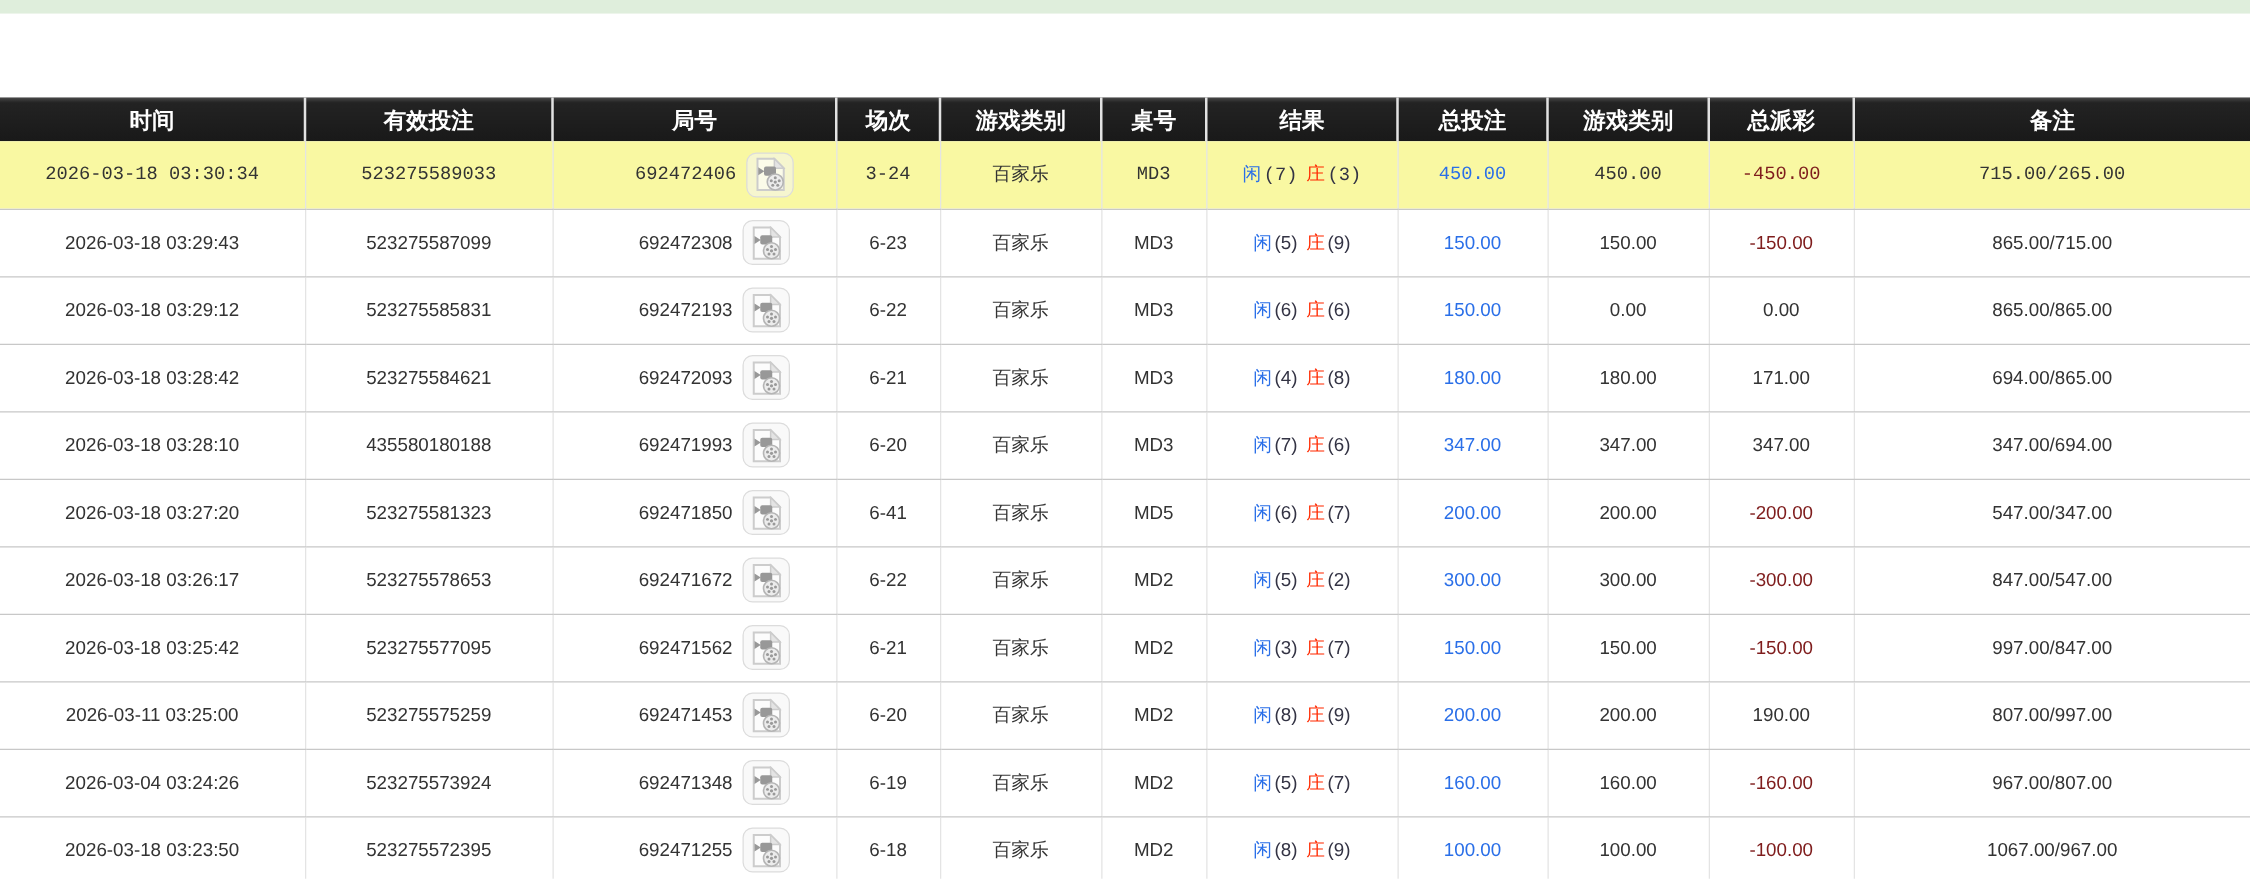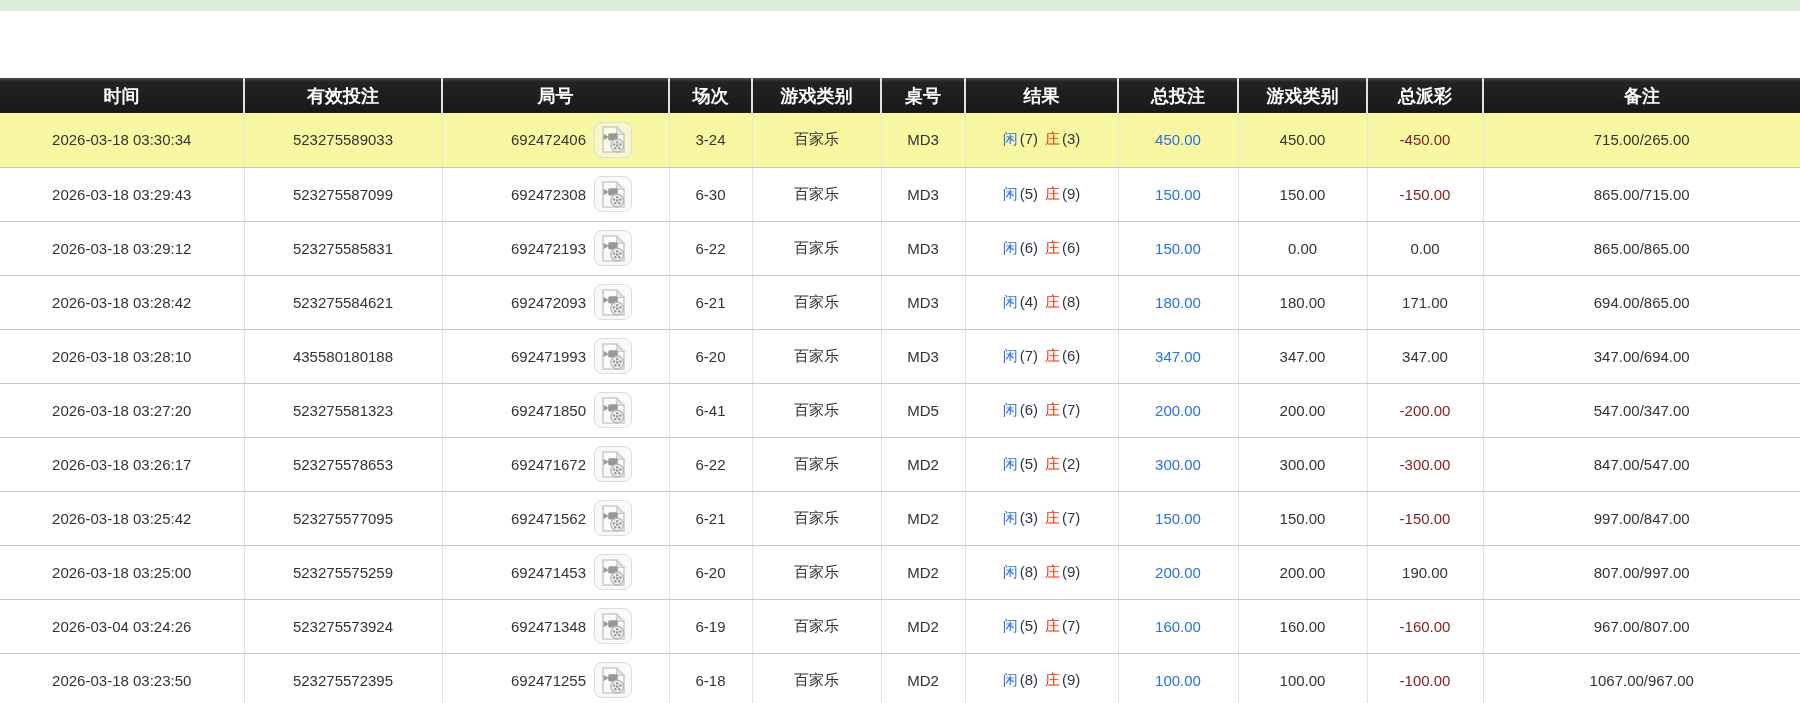--- a/index.html
+++ b/index.html
@@ -18,21 +18,21 @@
     color:#ffffff; font-size:18px; font-weight:bold; text-align:center;
     border-right:2px solid #e2e2e2;
   }
   thead th:last-child { border-right:none; }
   tbody td {
     height:54px; text-align:center; vertical-align:middle;
     font-size:15px; color:#333333; background:#ffffff;
     border-bottom:1px solid #c8c8c8; border-right:1px solid #e4e4e4;
   }
   tbody td:last-child { border-right:none; }
-  tr.hl td { background:#f9f8a2; }
+  tr.hl td { background:#f9f8a2;font-family:Liberation Mono, monospace; }
   .amt-blue { color:#2a6fe8; }
   .neg { color:#7f1d1d; }
   .player { color:#2a6fe8; }
   .banker { color:#ff2a00; }
   .score { color:#333344; }
   .result-cell span { margin:0 1px; }
   .banker { margin-left:6px !important; }
   .video-btn {
     display:inline-flex; align-items:center; justify-content:center;
     width:38px; height:36px; margin-left:8px; vertical-align:middle;
@@ -115,21 +115,21 @@
               <path d="M8.6 12 L3.6 15.2 V8.8 Z" fill="#989898"></path>
               <circle cx="17.2" cy="20.6" r="6.4" fill="#ececec" stroke="#b5b5b5" stroke-width="1.3"></circle>
               <circle cx="17.2" cy="20.6" r="1.3" fill="#9a9a9a"></circle>
               <circle cx="17.2" cy="17.2" r="1.2" fill="#9a9a9a"></circle>
               <circle cx="20.4" cy="19.5" r="1.2" fill="#9a9a9a"></circle>
               <circle cx="19.2" cy="23.2" r="1.2" fill="#9a9a9a"></circle>
               <circle cx="15.2" cy="23.2" r="1.2" fill="#9a9a9a"></circle>
               <circle cx="14.0" cy="19.5" r="1.2" fill="#9a9a9a"></circle>
             </svg>
           </button></td>
-        <td>6-30</td>
+        <td>6-23</td>
         <td>百家乐</td>
         <td>MD3</td>
         <td class="result-cell"><span class="player">闲</span><span class="score">(5)</span><span class="banker">庄</span><span class="score">(9)</span></td>
         <td><span class="amt-blue">150.00</span></td>
         <td>150.00</td>
         <td><span class="neg">-150.00</span></td>
         <td>865.00/715.00</td>
       </tr>
       <tr>
         <td>2026-03-18 03:29:12</td>
@@ -287,21 +287,21 @@
         <td>6-21</td>
         <td>百家乐</td>
         <td>MD2</td>
         <td class="result-cell"><span class="player">闲</span><span class="score">(3)</span><span class="banker">庄</span><span class="score">(7)</span></td>
         <td><span class="amt-blue">150.00</span></td>
         <td>150.00</td>
         <td><span class="neg">-150.00</span></td>
         <td>997.00/847.00</td>
       </tr>
       <tr>
-        <td>2026-03-18 03:25:00</td>
+        <td>2026-03-11 03:25:00</td>
         <td>523275575259</td>
         <td><span class="round-num">692471453</span><button class="video-btn">
             <svg width="27" height="29" viewBox="0 0 27 29">
               <path d="M3 2 h13.5 l7.5 7.5 V27 H3 Z" fill="#ffffff" fill-opacity="0.55" stroke="#cccccc" stroke-width="1.6"></path>
               <path d="M16.5 2 v7.5 h7.5 Z" fill="#e4e4e4" stroke="#cccccc" stroke-width="1.2"></path>
               <rect x="8.2" y="8.2" width="9.6" height="7.4" rx="1.6" fill="#989898"></rect>
               <path d="M8.6 12 L3.6 15.2 V8.8 Z" fill="#989898"></path>
               <circle cx="17.2" cy="20.6" r="6.4" fill="#ececec" stroke="#b5b5b5" stroke-width="1.3"></circle>
               <circle cx="17.2" cy="20.6" r="1.3" fill="#9a9a9a"></circle>
               <circle cx="17.2" cy="17.2" r="1.2" fill="#9a9a9a"></circle>

